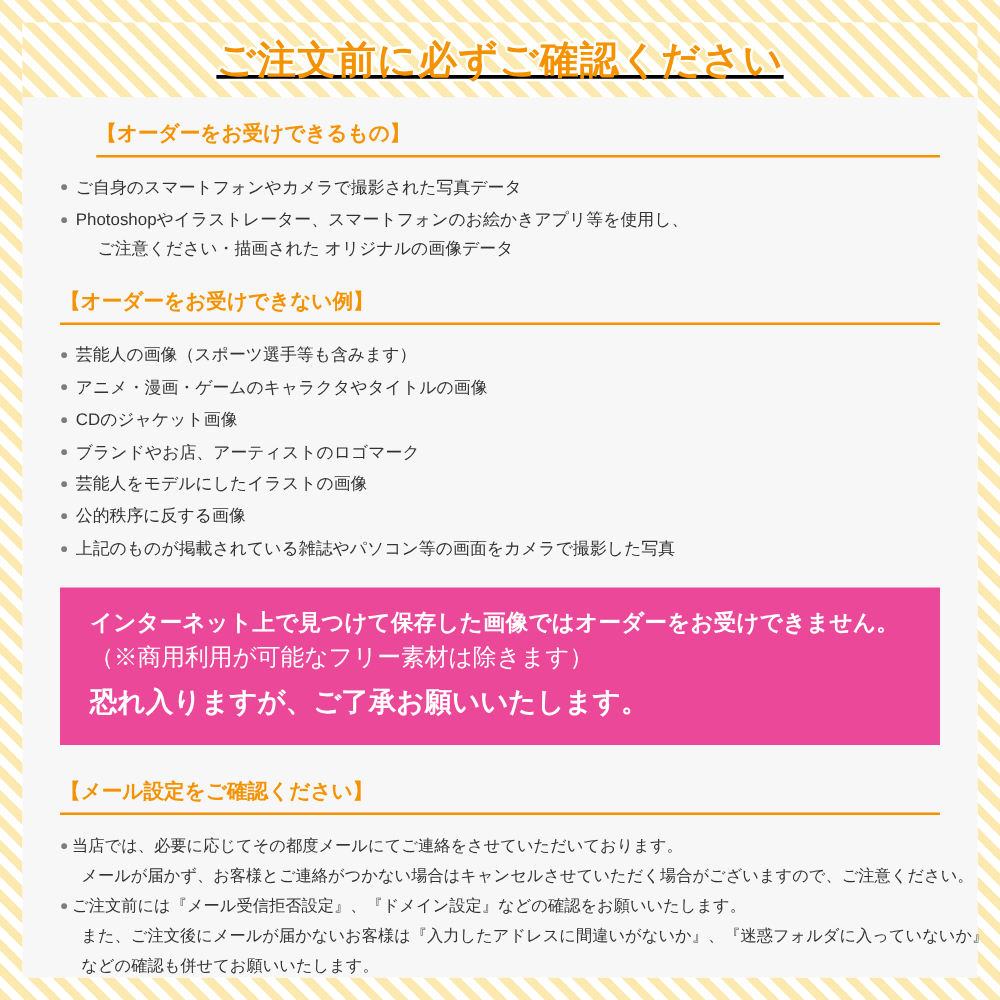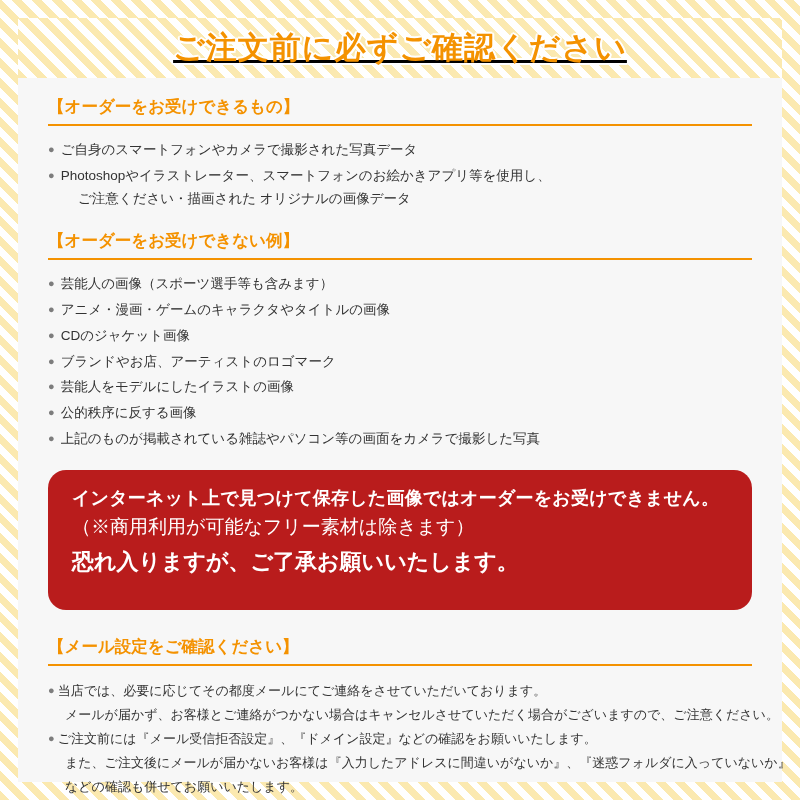--- a/index.html
+++ b/index.html
@@ -71,21 +71,21 @@
   }
 
   .section-head {
     color: #f49200;
     font-size: 16.5px;
     font-weight: bold;
     padding-bottom: 6px;
     border-bottom: 2px solid #f49200;
     margin-bottom: 14px;
   }
-  .section-head.tight-top { margin-top: 0; }
+  .section-head.tight-top { margin-top: 0; margin-left: 29px; }
 
   .list {
     margin: 0 0 20px 0;
     padding: 0;
     list-style: none;
   }
   .list li {
     font-size: 13.5px;
     color: #333333;
     line-height: 1.55;
@@ -102,23 +102,23 @@
   }
   .cont {
     display: block;
     padding-left: 30px;
     margin-top: 2px;
   }
 
   
   .callout {
     margin: 8px 0 0 0;
-    background: #b91c1c;
-    border-radius: 18px;
-    padding: 16px 24px 32px 24px;
+    background: #ec4899;
+    border-radius: 0;
+    padding: 16px 24px 18px 24px;
     color: #ffffff;
   }
   .callout .line1 {
     font-size: 18px;
     font-weight: bold;
     letter-spacing: 0.2px;
     line-height: 1.4;
     white-space: nowrap;
   }
   .callout .line2 {

